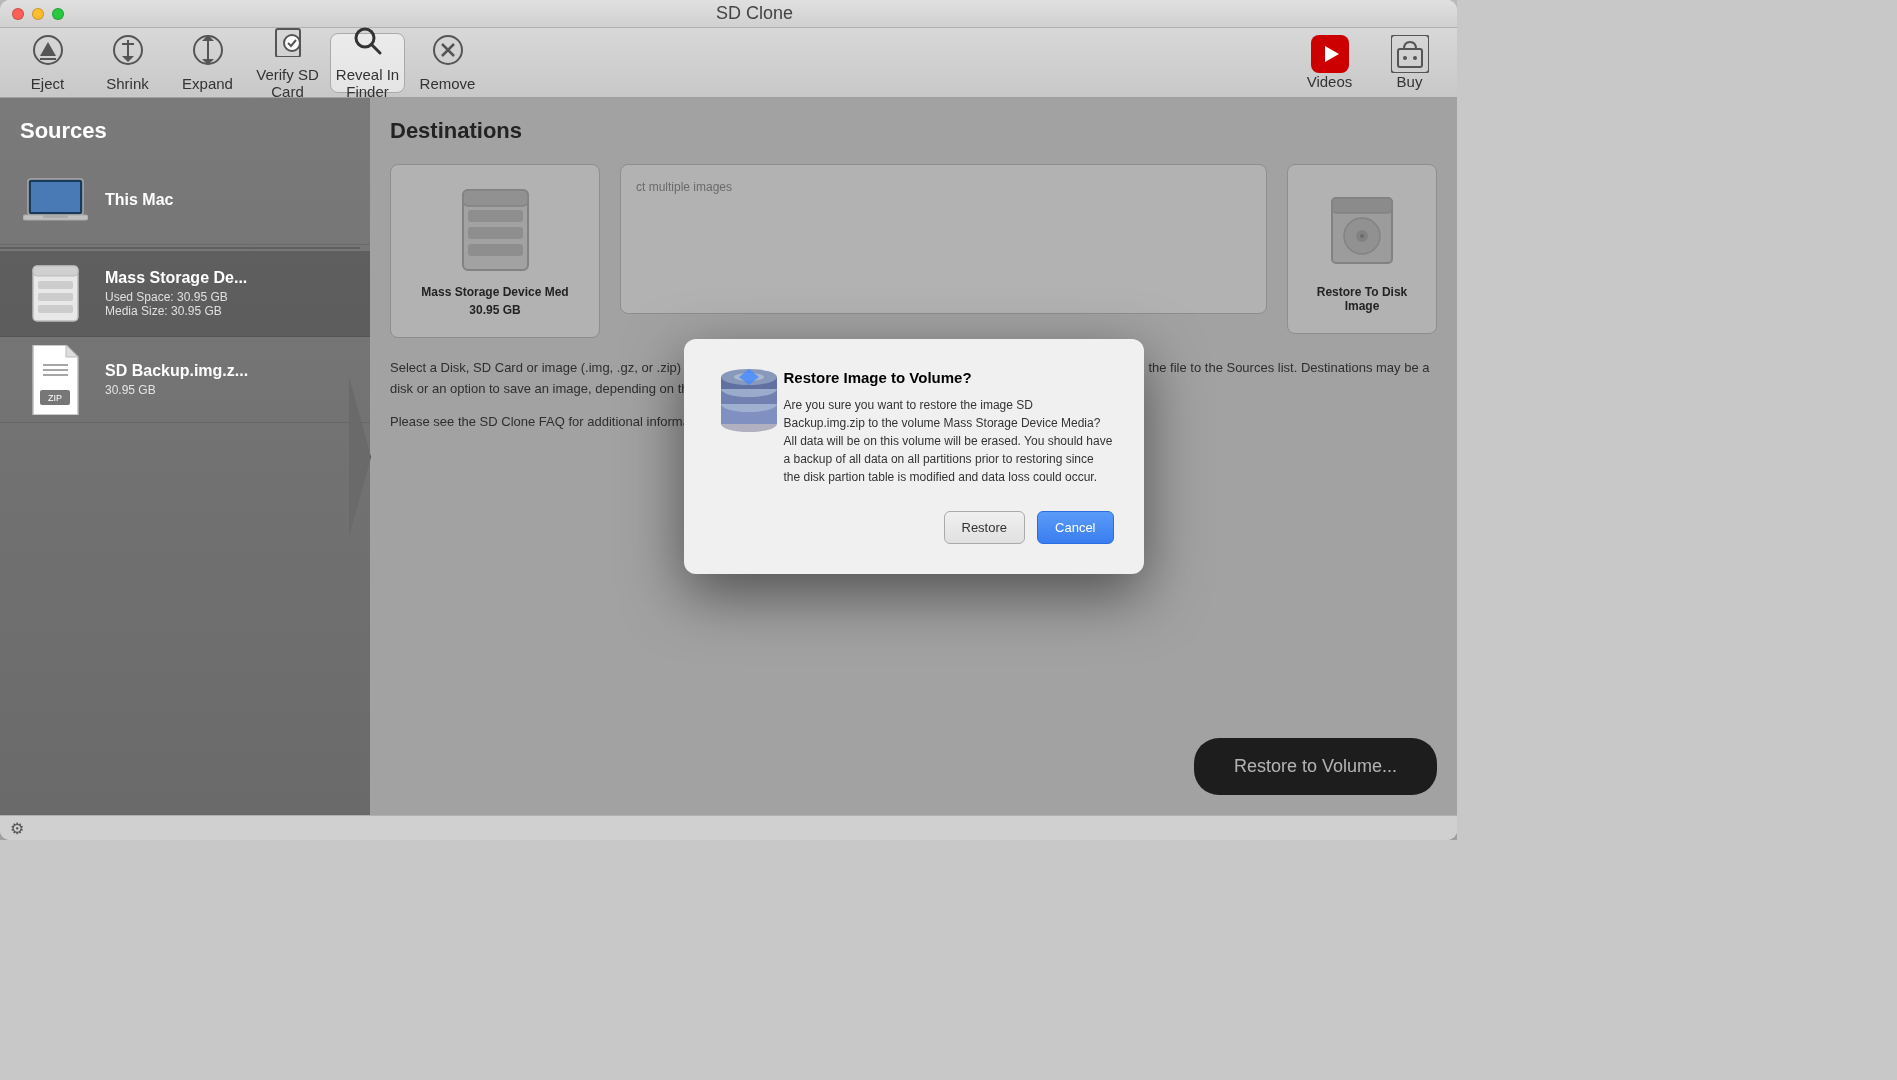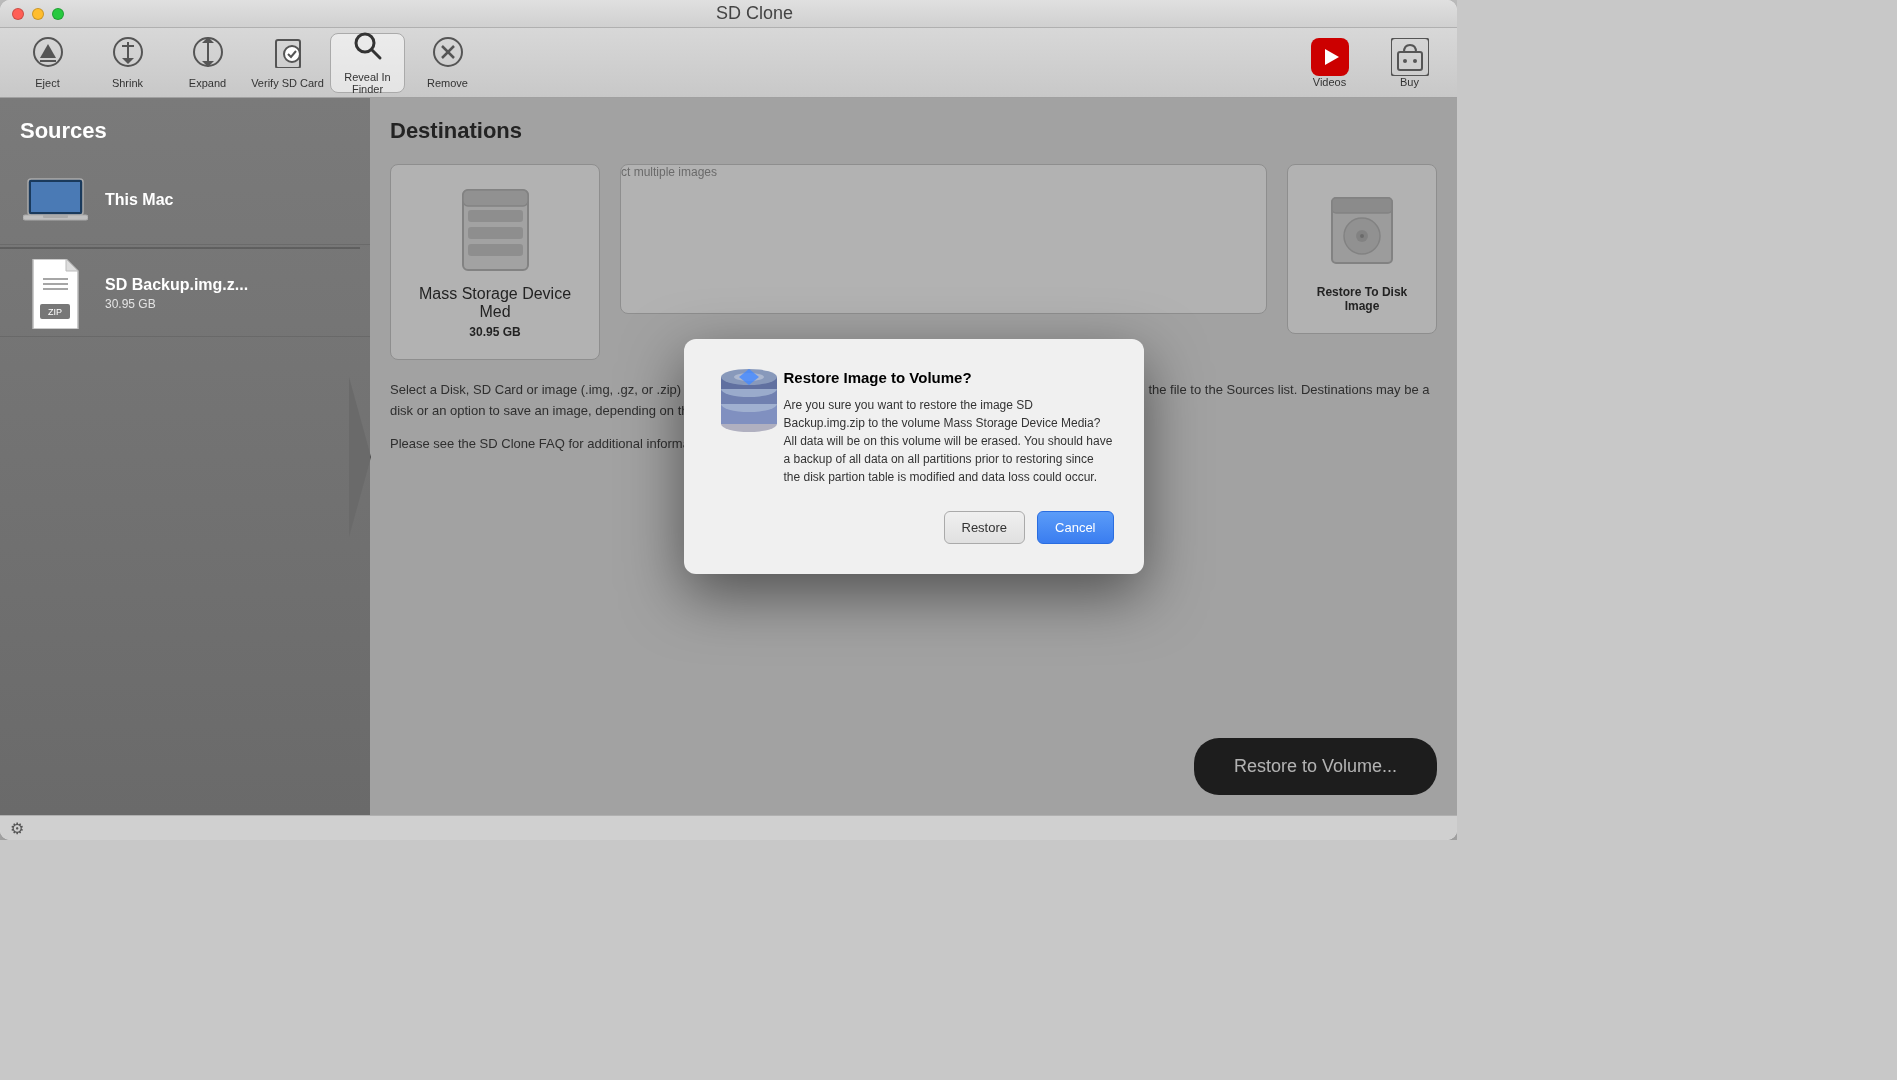--- a/index.html
+++ b/index.html
@@ -81,21 +81,21 @@
     }
     .toolbar-btn.active {
       background: rgba(255,255,255,0.5);
       border: 1px solid #aaa;
     }
     .toolbar-icon {
       font-size: 28px;
       line-height: 1;
     }
     .toolbar-label {
-      font-size: 11px;
+      font-size: 15px;
       color: #333;
       text-align: center;
     }
     .toolbar-spacer {
       flex: 1;
     }
 
     
     .main-content {
       display: flex;
@@ -399,20 +399,36 @@
         </div>
         <div class="source-info">
           <div class="source-name">This Mac</div>
         </div>
       </div>
 
       <div style="display:flex; align-items:center; padding: 2px 0;">
         <div style="width:360px; height:2px; background:rgba(0,0,0,0.2);"></div>
       </div>
 
+      <div class="source-item selected">
+        <div class="source-icon">
+          <svg width="55" height="65" viewBox="0 0 55 65">
+            <rect x="5" y="5" width="45" height="55" rx="4" fill="#e8e8e8" stroke="#bbb" stroke-width="1.5"></rect>
+            <rect x="10" y="20" width="35" height="8" rx="2" fill="#ccc"></rect>
+            <rect x="10" y="32" width="35" height="8" rx="2" fill="#ccc"></rect>
+            <rect x="10" y="44" width="35" height="8" rx="2" fill="#ccc"></rect>
+            <rect x="5" y="5" width="45" height="10" rx="4" fill="#d0d0d0" stroke="#bbb" stroke-width="1"></rect>
+          </svg>
+        </div>
+        <div class="source-info">
+          <div class="source-name">Mass Storage De...</div>
+          <div class="source-detail">Used Space: 30.95 GB</div>
+          <div class="source-detail">Media Size: 30.95 GB</div>
+        </div>
+      </div>
 
       <div class="source-item">
         <div class="source-icon">
           <svg width="55" height="70" viewBox="0 0 55 70">
 
             <polygon points="5,0 38,0 50,12 50,70 5,70" fill="white" stroke="#bbb" stroke-width="1.5"></polygon>
 
             <polygon points="38,0 50,12 38,12" fill="#ddd" stroke="#bbb" stroke-width="1"></polygon>
 
             <line x1="15" y1="20" x2="40" y2="20" stroke="#888" stroke-width="1.5"></line>
@@ -440,25 +456,25 @@
         <div style="background:white; border:1px solid #ccc; border-radius:8px; padding:20px; display:flex; flex-direction:column; align-items:center; width:210px;">
           <div style="width:90px; height:90px; display:flex; align-items:center; justify-content:center; margin-bottom:10px;">
             <svg width="75" height="90" viewBox="0 0 75 90">
               <rect x="5" y="5" width="65" height="80" rx="5" fill="#e8e8e8" stroke="#bbb" stroke-width="2"></rect>
               <rect x="10" y="25" width="55" height="12" rx="3" fill="#ccc"></rect>
               <rect x="10" y="42" width="55" height="12" rx="3" fill="#ccc"></rect>
               <rect x="10" y="59" width="55" height="12" rx="3" fill="#ccc"></rect>
               <rect x="5" y="5" width="65" height="16" rx="5" fill="#d0d0d0" stroke="#bbb" stroke-width="1.5"></rect>
             </svg>
           </div>
-          <div style="font-size:16px; font-weight:normal; text-align:center; color:#333;">Mass Storage Device Med</div>
+          <div style="font-size:12px; font-weight:bold; text-align:left; color:#333;">Mass Storage Device Med</div>
           <div style="font-size:12px; font-weight:bold; color:#333; margin-top:4px;">30.95 GB</div>
         </div>
 
-        <div style="flex:1; background:white; border:1px solid #ccc; border-radius:8px; min-height:150px; display:flex; align-items:flex-start; ">
+        <div style="flex:1; background:white; border:1px solid #ccc; border-radius:8px; min-height:150px; display:flex; align-items:flex-start; padding:15px;">
           <span style="color:#999; font-size:12px;">ct multiple images</span>
         </div>
 
         <div style="background:white; border:1px solid #ccc; border-radius:8px; padding:20px; display:flex; flex-direction:column; align-items:center; width:150px;">
           <div style="width:80px; height:90px; display:flex; align-items:center; justify-content:center; margin-bottom:10px;">
             <svg width="70" height="85" viewBox="0 0 70 85">
 
               <rect x="5" y="10" width="60" height="65" rx="4" fill="#e0e0e0" stroke="#bbb" stroke-width="2"></rect>
               <rect x="5" y="10" width="60" height="15" rx="4" fill="#c8c8c8" stroke="#bbb" stroke-width="1.5"></rect>
               <circle cx="35" cy="48" r="18" fill="#d0d0d0" stroke="#bbb" stroke-width="1.5"></circle>

